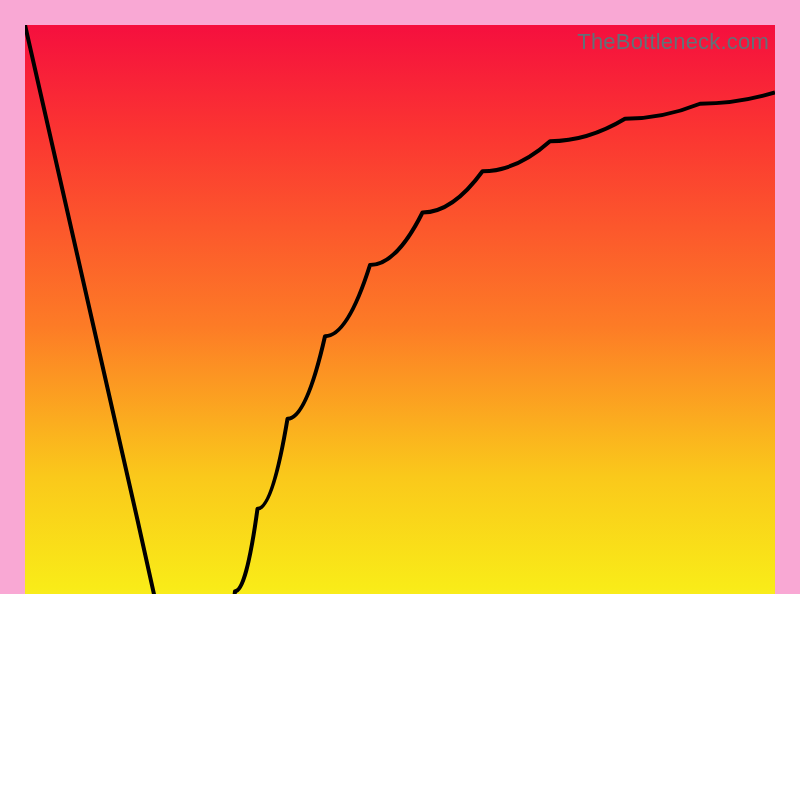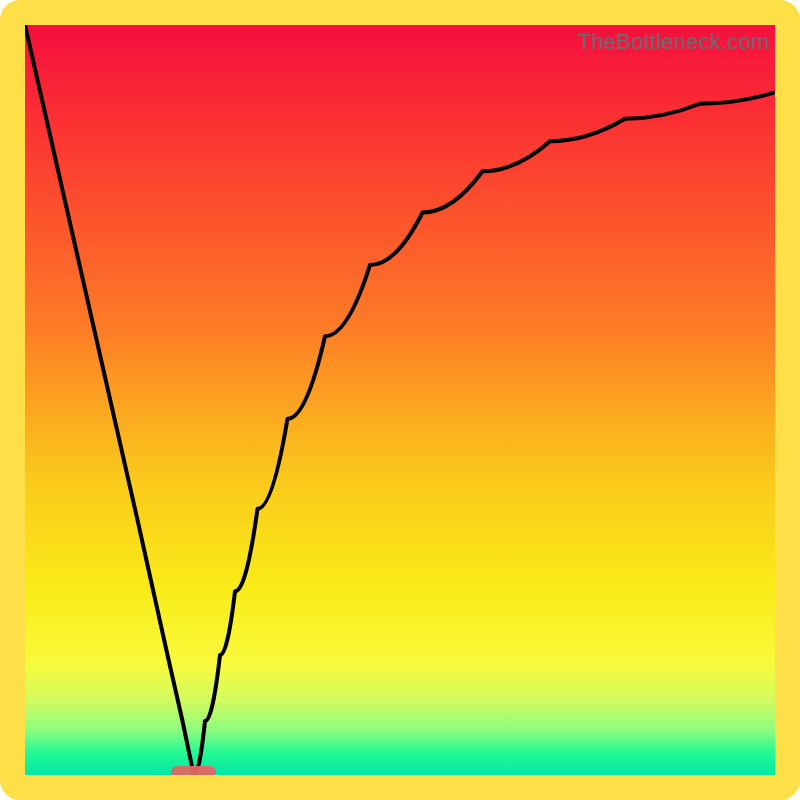--- a/index.html
+++ b/index.html
@@ -4,24 +4,23 @@
 <style>
   body {
     margin: 0;
     padding: 0;
     background: #fff;
     font-family: Arial, Helvetica, sans-serif;
   }
   .chart-frame {
     position: relative;
     width: 800px;
-    height: 800px;
-    background: #fde047;
+    height: 594px;
+    background: #f9a8d4;
     box-sizing: border-box;
-    border-radius: 20px;
   }
   .plot-area {
     position: absolute;
     left: 25px;
     top: 25px;
     width: 750px;
     height: 750px;
     overflow: hidden;
     
     background: linear-gradient(to bottom,

